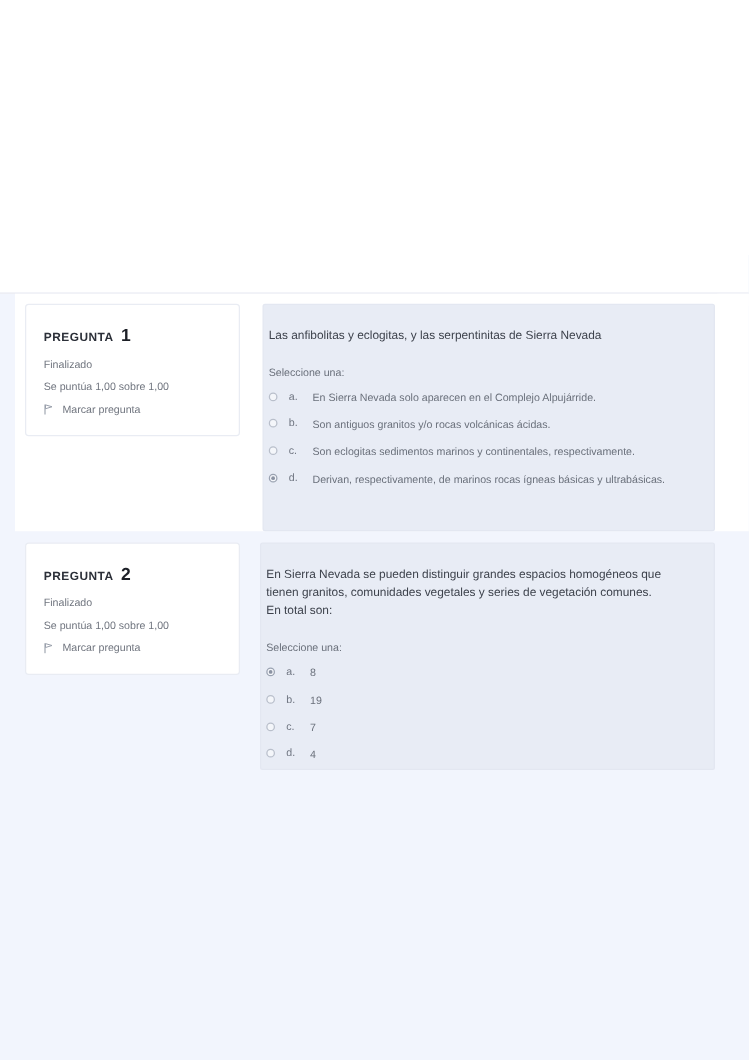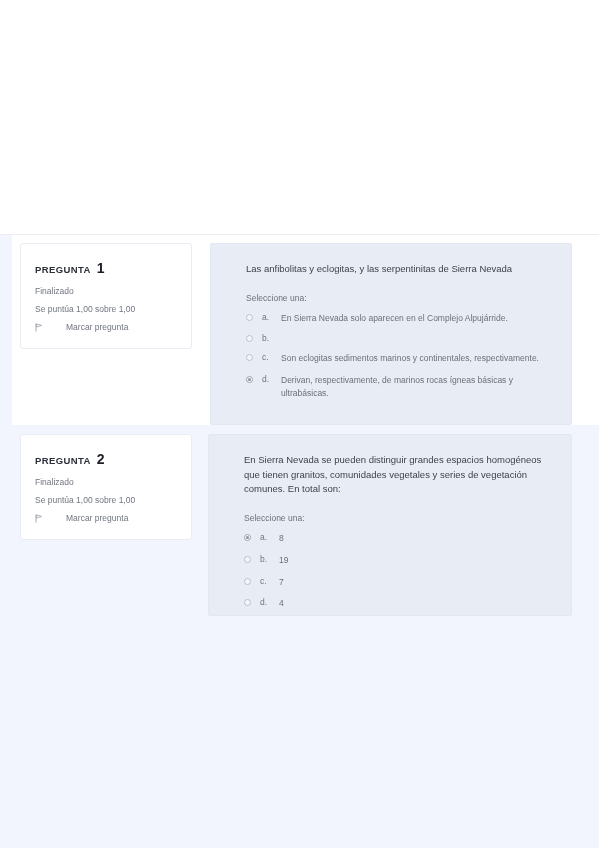--- a/index.html
+++ b/index.html
@@ -95,41 +95,41 @@
   }
   .info-line {
     font-size: 8.5px;
     color: #70757f;
     margin-bottom: 8px;
     line-height: 1.2;
   }
   .flag-line {
     display: flex;
     align-items: flex-end;
-    gap: 23px;
+    gap: 7px;
     font-size: 8.5px;
     color: #70757f;
     cursor: pointer;
   }
   .flag-icon {
     display: inline-block;
     width: 8px;
     height: 9px;
     position: relative;
     flex: 0 0 auto;
   }
   .flag-icon svg { display: block; }
 
   
   .q-body {
     box-sizing: border-box;
     background: #e8ecf5;
     border: 1px solid #e3e7f1;
     border-radius: 2px;
-    padding: 18px 22px 18px 35px;
+    padding: 18px 22px 18px 4px;
     flex: 1;
     margin-top: 8px;
   }
   .q-body-q1 {
     margin-left: 18px;
     margin-right: 39px;
   }
   .q-body-q2 {
     margin-left: 16px;
     margin-right: 39px;
@@ -230,20 +230,21 @@
 
       <div class="answer-row">
         <span class="radio"></span>
         <span class="answer-key">a.</span>
         <span class="answer-text">En Sierra Nevada solo aparecen en el Complejo Alpujárride.</span>
       </div>
 
       <div class="answer-row">
         <span class="radio"></span>
         <span class="answer-key">b.</span>
+        <span class="answer-text">Son antiguos granitos y/o rocas volcánicas ácidas.</span>
       </div>
 
       <div class="answer-row">
         <span class="radio"></span>
         <span class="answer-key">c.</span>
         <span class="answer-text">Son eclogitas sedimentos marinos y continentales, respectivamente.</span>
       </div>
 
       <div class="answer-row">
         <span class="radio checked"></span>

